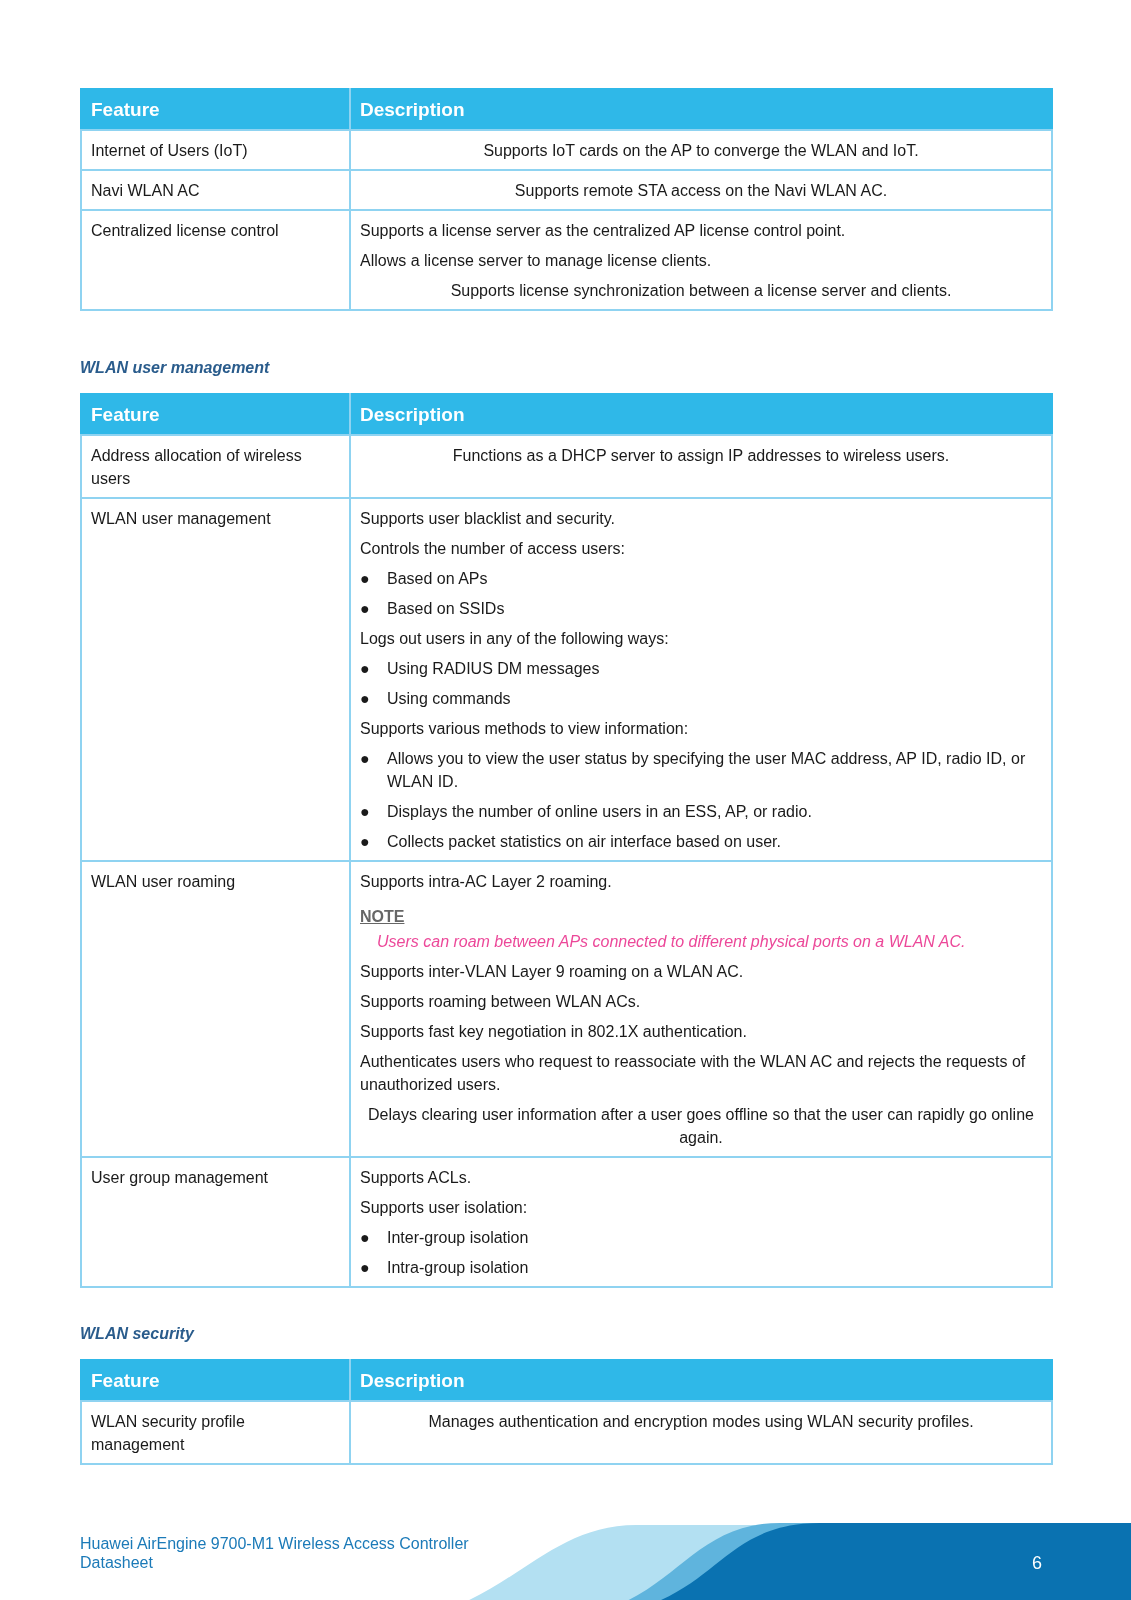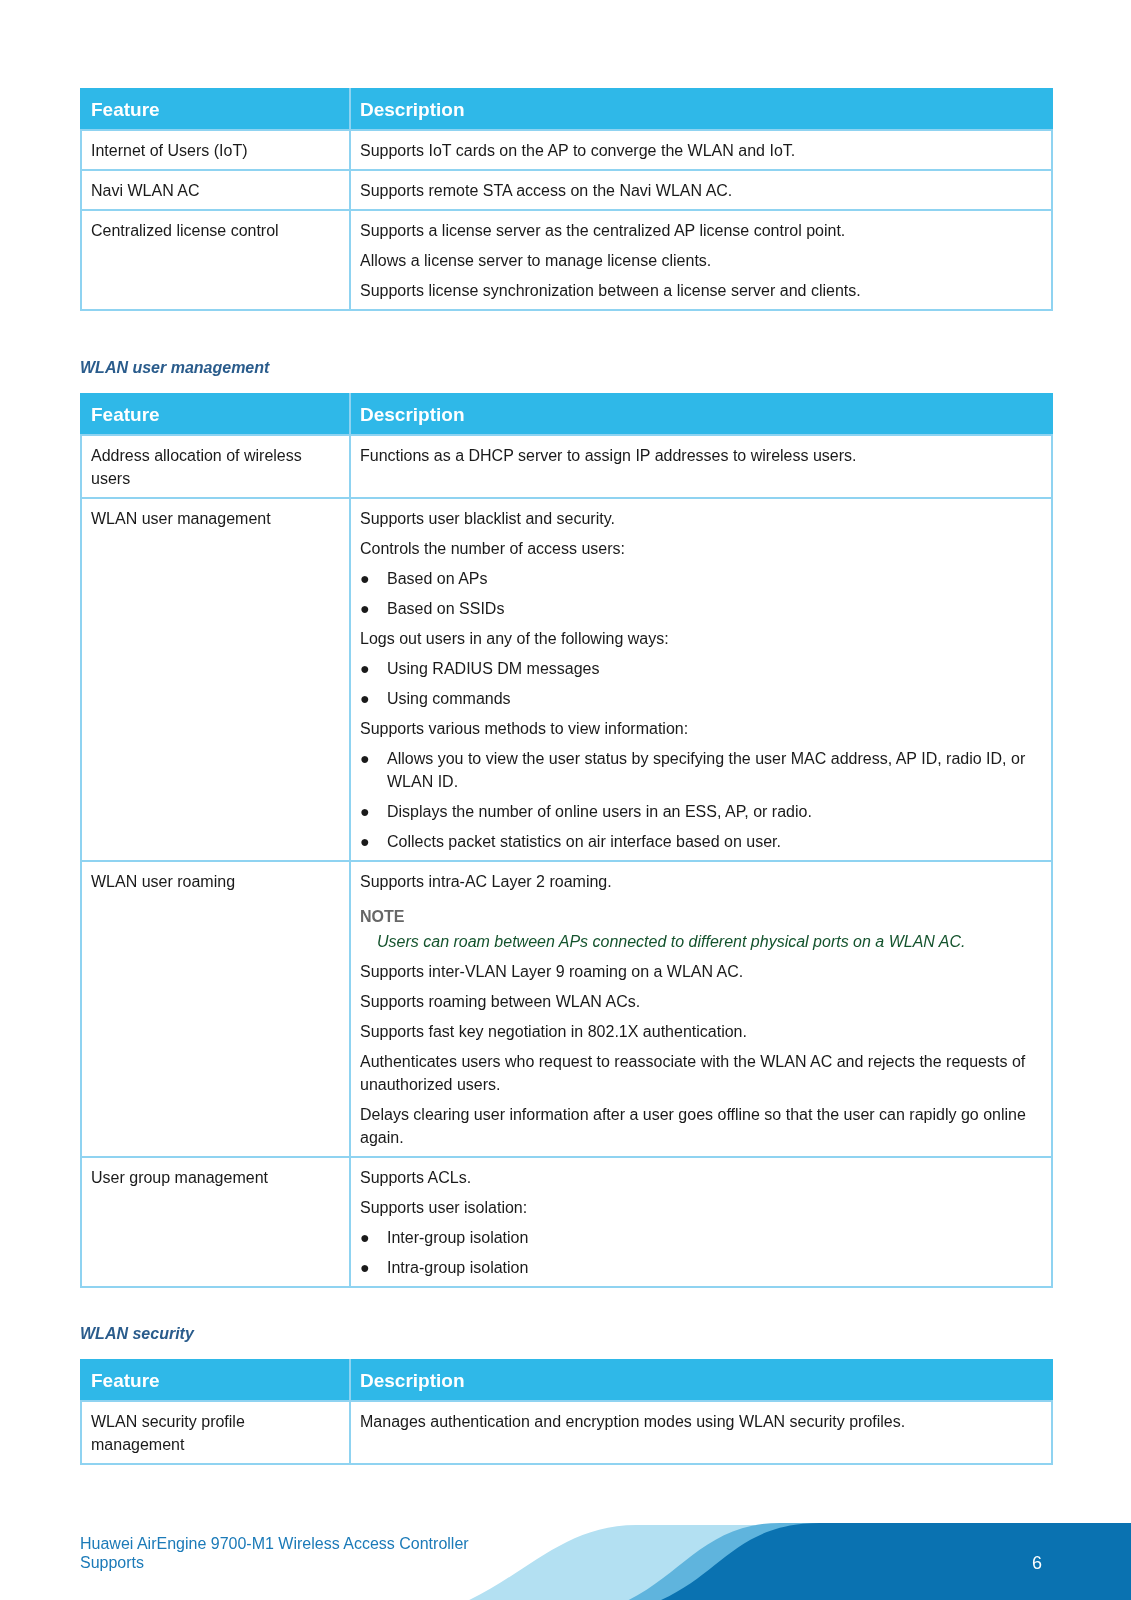--- a/index.html
+++ b/index.html
@@ -10,26 +10,26 @@
   table.ft col.c1 { width: 269px; }
   table.ft col.c2 { width: 702px; }
   table.ft th { background: #2fb8e8; color: #ffffff; font-weight: bold; font-size: 19px;
                 text-align: left; padding: 8px 9px 7px 9px; height: 24px; border: 2px solid #8fd3f1;
                 border-top: 2px solid #2fb8e8; }
   table.ft th:first-child { border-left-color: #2fb8e8; }
   table.ft th:last-child { border-right-color: #2fb8e8; }
   table.ft td { border: 2px solid #8fd3f1; vertical-align: top; font-size: 16px; line-height: 23px;
                 padding: 8px 9px 7px 9px; }
   .line { margin: 0 0 7px 0; }
-  .line:last-child { margin-bottom: 0; }
+  .line:last-child { margin-bottom: 0; text-align: center; }
   .bullet { position: relative; padding-left: 27px; margin: 0 0 7px 0; }
   .bullet:last-child { margin-bottom: 0; }
   .bullet .dot { position: absolute; left: 0; top: 0; font-size: 16px; }
-  .note-label { color: #666666; font-weight: bold; margin: 12px 0 2px 0; }
-  .note-text { color: #14532d; font-style: italic; padding-left: 17px; margin: 0 0 7px 0; }
+  .note-label { color: #666666; font-weight: bold; margin: 12px 0 2px 0; text-decoration: underline; }
+  .note-text { color: #ec4899; font-style: italic; padding-left: 17px; margin: 0 0 7px 0; }
   .section-title { position: absolute; left: 80px; font-size: 16px; font-weight: bold; font-style: italic;
                    color: #2a5c8c; }
   .footer-text { position: absolute; left: 80px; top: 1526px; font-size: 16px; line-height: 19px; color: #1b7ab8; }
   .page-number { position: absolute; left: 1032px; top: 1545px; font-size: 18px; color: #ffffff; }
   .wave { position: absolute; left: 0; top: 1515px; width: 1131px; height: 85px; }
 </style>
 </head>
 <body>
 
 <div class="page">
@@ -154,16 +154,16 @@
   </table>
 
   <svg class="wave" viewBox="0 0 1131 85" preserveAspectRatio="none">
     <path d="M450 85 C520 60 560 0 640 2 L1131 2 L1131 85 Z" fill="#b3e0f2"></path>
     <path d="M610 85 C680 60 700 0 780 0 L1131 0 L1131 85 Z" fill="#5fb4dd"></path>
     <path d="M640 85 C720 60 730 0 820 0 L1131 0 L1131 85 Z" fill="#0a72b1"></path>
   </svg>
 
   <div class="footer-text">
     <div>Huawei AirEngine 9700-M1 Wireless Access Controller</div>
-    <div>Supports</div>
+    <div>Datasheet</div>
   </div>
   <div class="page-number">6</div>
 </div>
 
 </body></html>

